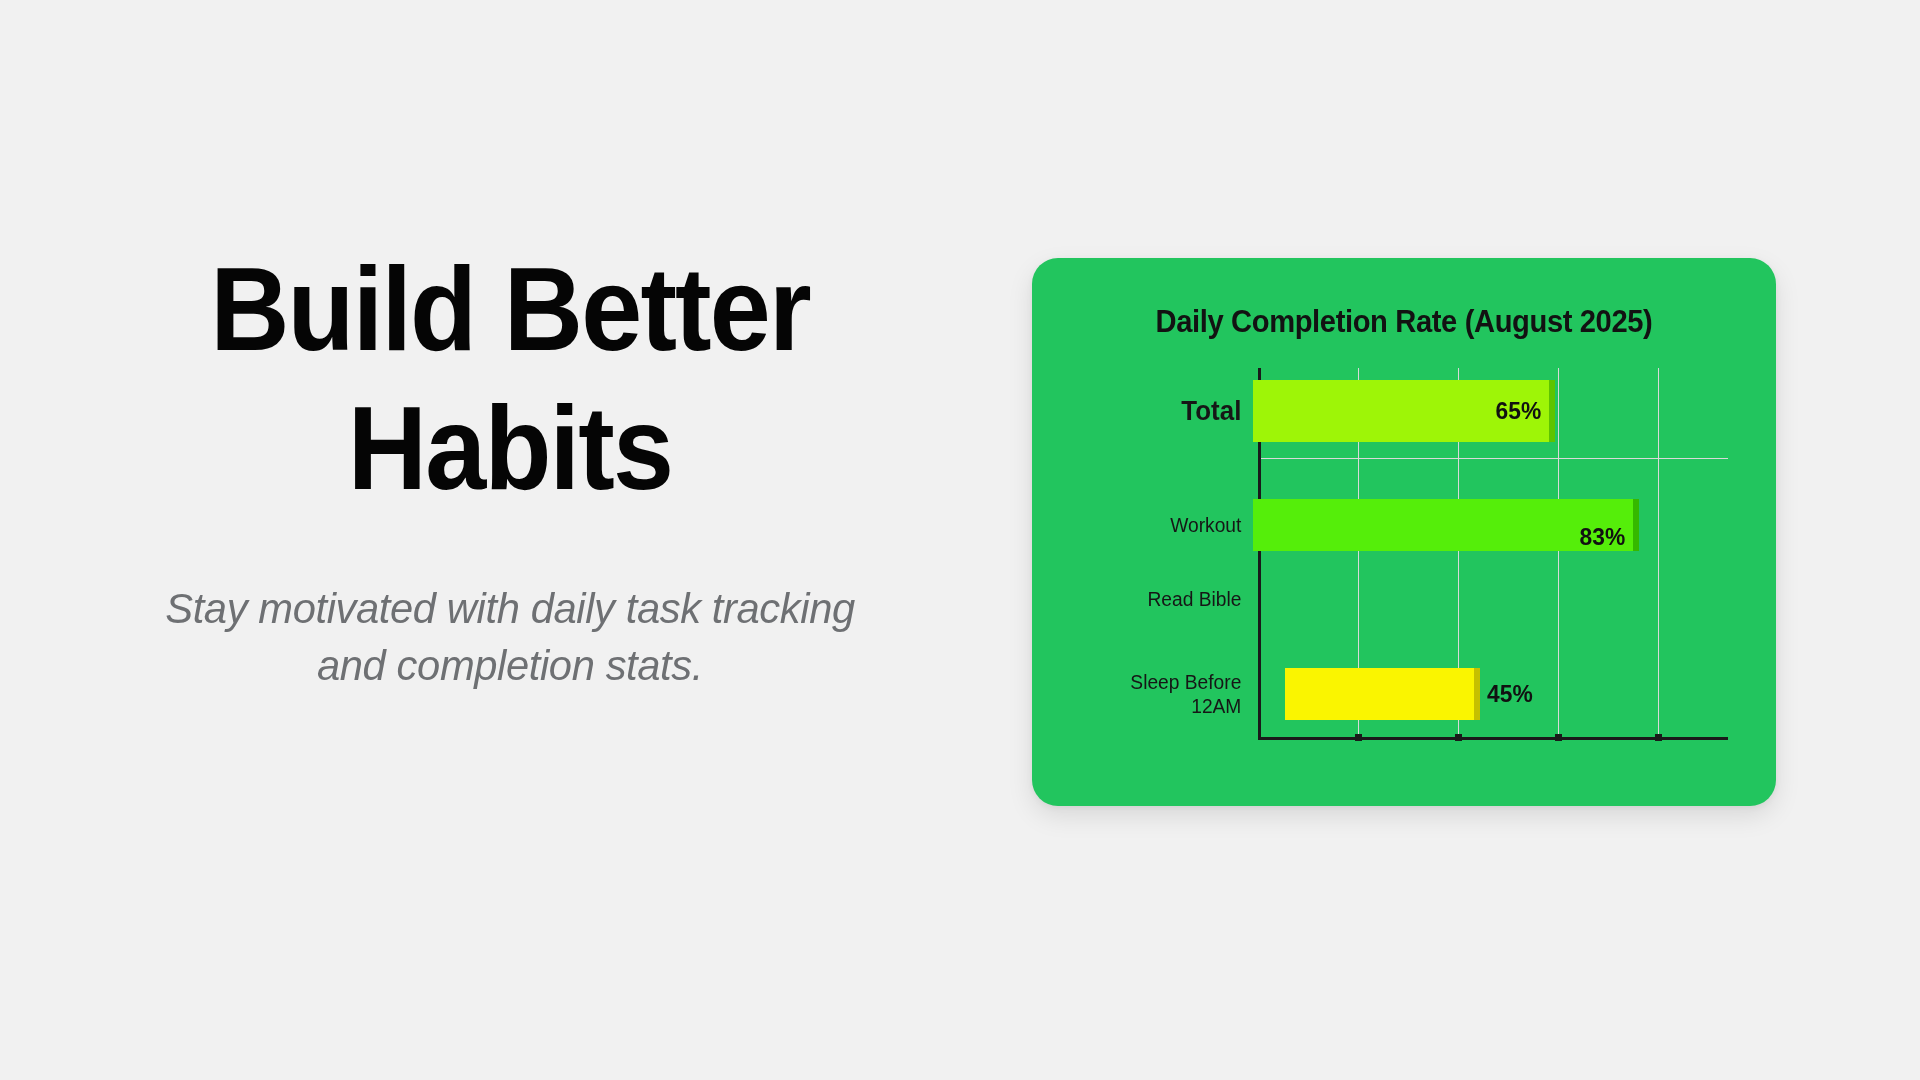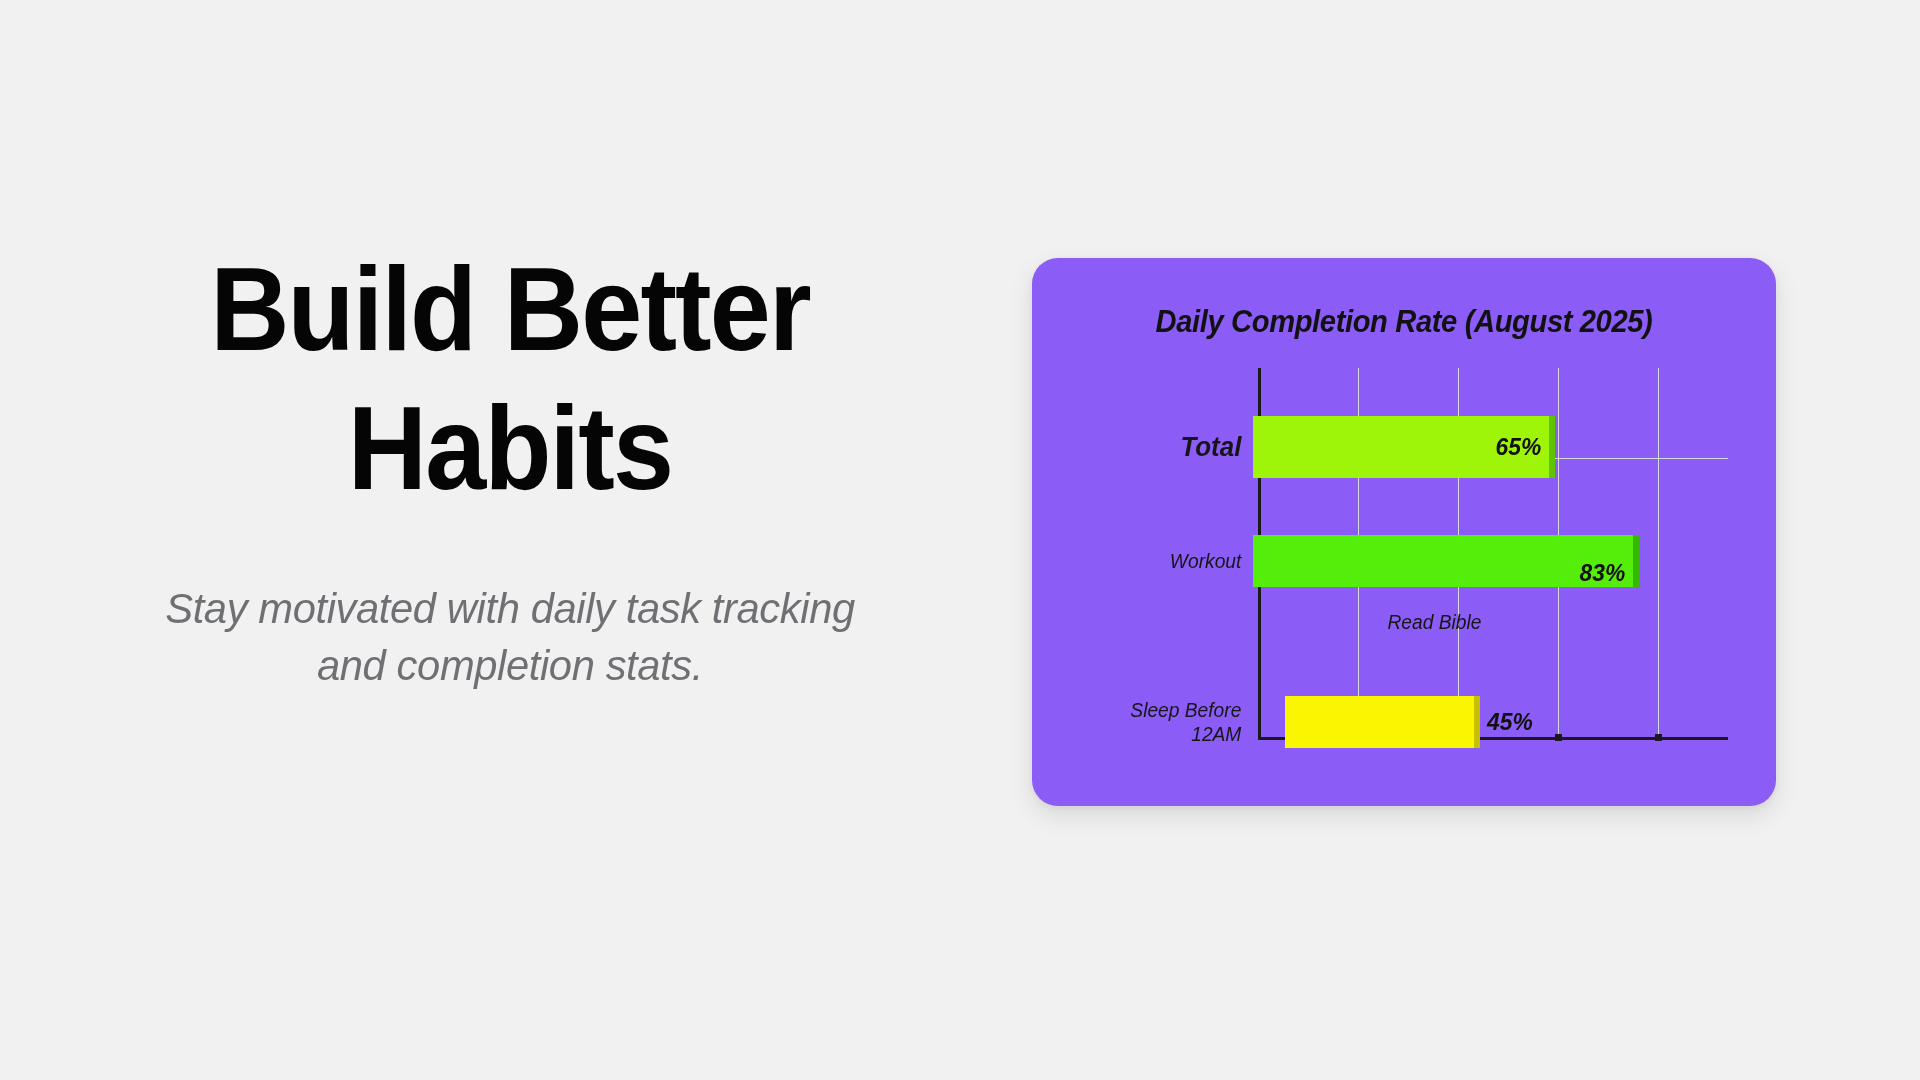--- a/index.html
+++ b/index.html
@@ -53,24 +53,23 @@
     transform-origin: center top;
   }
 
   
   .card {
     position: absolute;
     left: 1032px;
     top: 258px;
     width: 744px;
     height: 548px;
-    background: #8b5cf6;
+    background: #22c55e;
     border-radius: 26px;
     box-shadow: 0 10px 26px rgba(0,0,0,0.10), 0 2px 6px rgba(0,0,0,0.05);
-    font-style: italic;
   }
 
   .chart-title {
     position: absolute;
     left: 0;
     right: 0;
     top: 46px;
     text-align: center;
     font-family: "Liberation Sans", sans-serif;
     font-weight: 700;
@@ -136,21 +135,20 @@
     width: 650px;
     height: 372px;
   }
 
   .row {
     position: absolute;
     left: 0;
     width: 650px;
     display: flex;
     align-items: center;
-    margin-top: 36px;
   }
   .row-label {
     width: 170px;
     text-align: right;
     padding-right: 9px;
     box-sizing: border-box;
     font-family: "Liberation Sans", sans-serif;
     font-size: 20px;
     color: #161616;
     line-height: 1.22;
@@ -248,25 +246,25 @@
         <div class="row" style="top:131px; height:52px;">
           <div class="row-label">Workout</div>
           <div class="bar-wrap">
             <div class="bar" style="width:80.5%; background:#55ee0a;align-items:flex-end;">
               <span class="bar-value">83%</span>
               <span class="bar-cap" style="background:#35b800;"></span>
             </div>
           </div>
         </div>
 
-        <div class="row" style="top:206px; height:50px;flex-direction:column;">
+        <div class="row" style="top:206px; height:50px;">
           <div class="row-label">Read Bible</div>
         </div>
 
-        <div class="row" style="top:292px; height:52px;gap:32px;">
+        <div class="row" style="top:300px; height:52px;gap:32px;">
           <div class="row-label">Sleep Before
 12AM</div>
           <div class="bar-wrap">
             <div class="bar" style="width:43.5%; background:#faf500;text-align:right;">
               <span class="bar-cap" style="background:#c6c000;"></span>
               <span class="bar-value outside">45%</span>
             </div>
           </div>
         </div>
 

